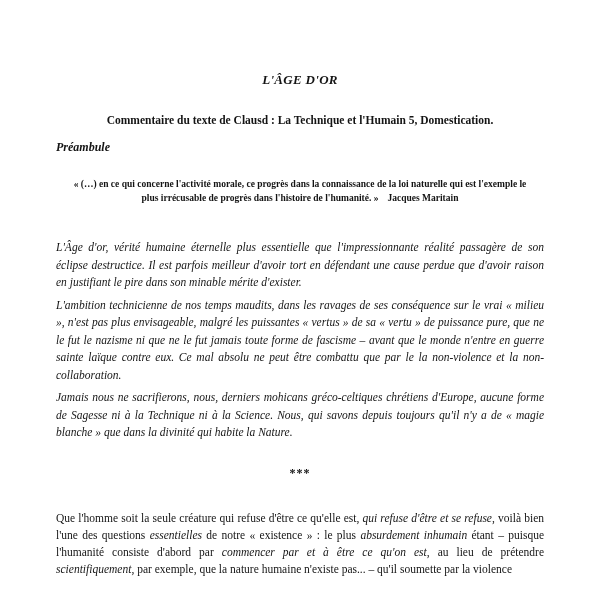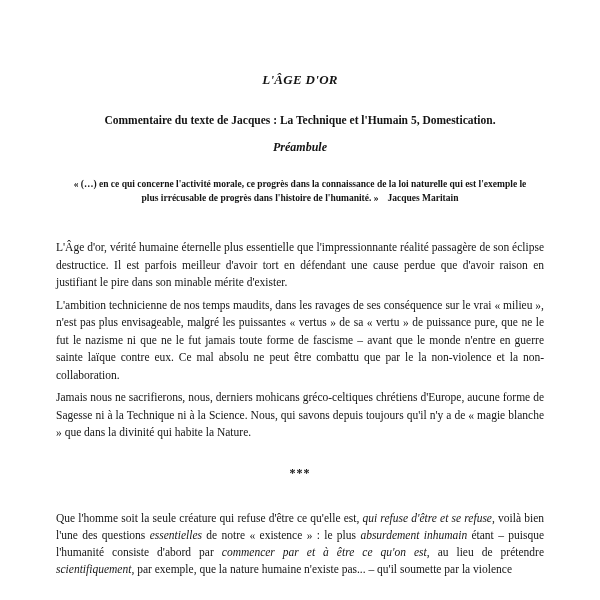--- a/index.html
+++ b/index.html
@@ -27,40 +27,41 @@
     font-size: 11.5px;
     font-weight: bold;
     text-align: center;
     line-height: 14px;
   }
   .preamble {
     margin-top: 13px;
     font-size: 12px;
     font-weight: bold;
     font-style: italic;
-    text-align: center;
+    text-align: left;
     line-height: 14px;
   }
   .epigraph {
     margin: 24px auto 0 auto;
     max-width: 462px;
     font-size: 9.5px;
     font-weight: bold;
     text-align: center;
     line-height: 13.5px;
   }
   .epigraph .attribution {
     padding-left: 9px;
   }
   .bodytext {
     margin-top: 34px;
   }
   .bodytext p {
     margin: 0 0 5px 0;
     font-size: 11.5px;
+    font-style: italic;
     line-height: 17.5px;
     text-align: justify;
   }
   .separator {
     margin-top: 24px;
     font-size: 12px;
     font-weight: bold;
     text-align: center;
     line-height: 14px;
     letter-spacing: 1px;
@@ -73,21 +74,21 @@
   }
   .closing em { font-style: italic; }
 </style>
 </head>
 <body>
 
 <div class="doc">
 
   <div class="title">L'ÂGE D'OR</div>
 
-  <div class="subtitle">Commentaire du texte de Jacques : La Technique et l'Humain 5, Domestication.</div>
+  <div class="subtitle">Commentaire du texte de Clausd : La Technique et l'Humain 5, Domestication.</div>
 
   <div class="preamble">Préambule</div>
 
   <div class="epigraph">
     <span>« (…) en ce qui concerne l'activité morale, ce progrès dans la connaissance de la loi naturelle qui est l'exemple le plus irrécusable de progrès dans l'histoire de l'humanité. »</span><span class="attribution">Jacques Maritain</span>
   </div>
 
   <div class="bodytext">
     <p>L'Âge d'or, vérité humaine éternelle plus essentielle que l'impressionnante réalité passagère de son éclipse destructice. Il est parfois meilleur d'avoir tort en défendant une cause perdue que d'avoir raison en justifiant le pire dans son minable mérite d'exister.</p>
     <p>L'ambition technicienne de nos temps maudits, dans les ravages de ses conséquence sur le vrai « milieu », n'est pas plus envisageable, malgré les puissantes « vertus » de sa « vertu » de puissance pure, que ne le fut le nazisme ni que ne le fut jamais toute forme de fascisme – avant que le monde n'entre en guerre sainte laïque contre eux. Ce mal absolu ne peut être combattu que par le la non-violence et la non-collaboration.</p>

